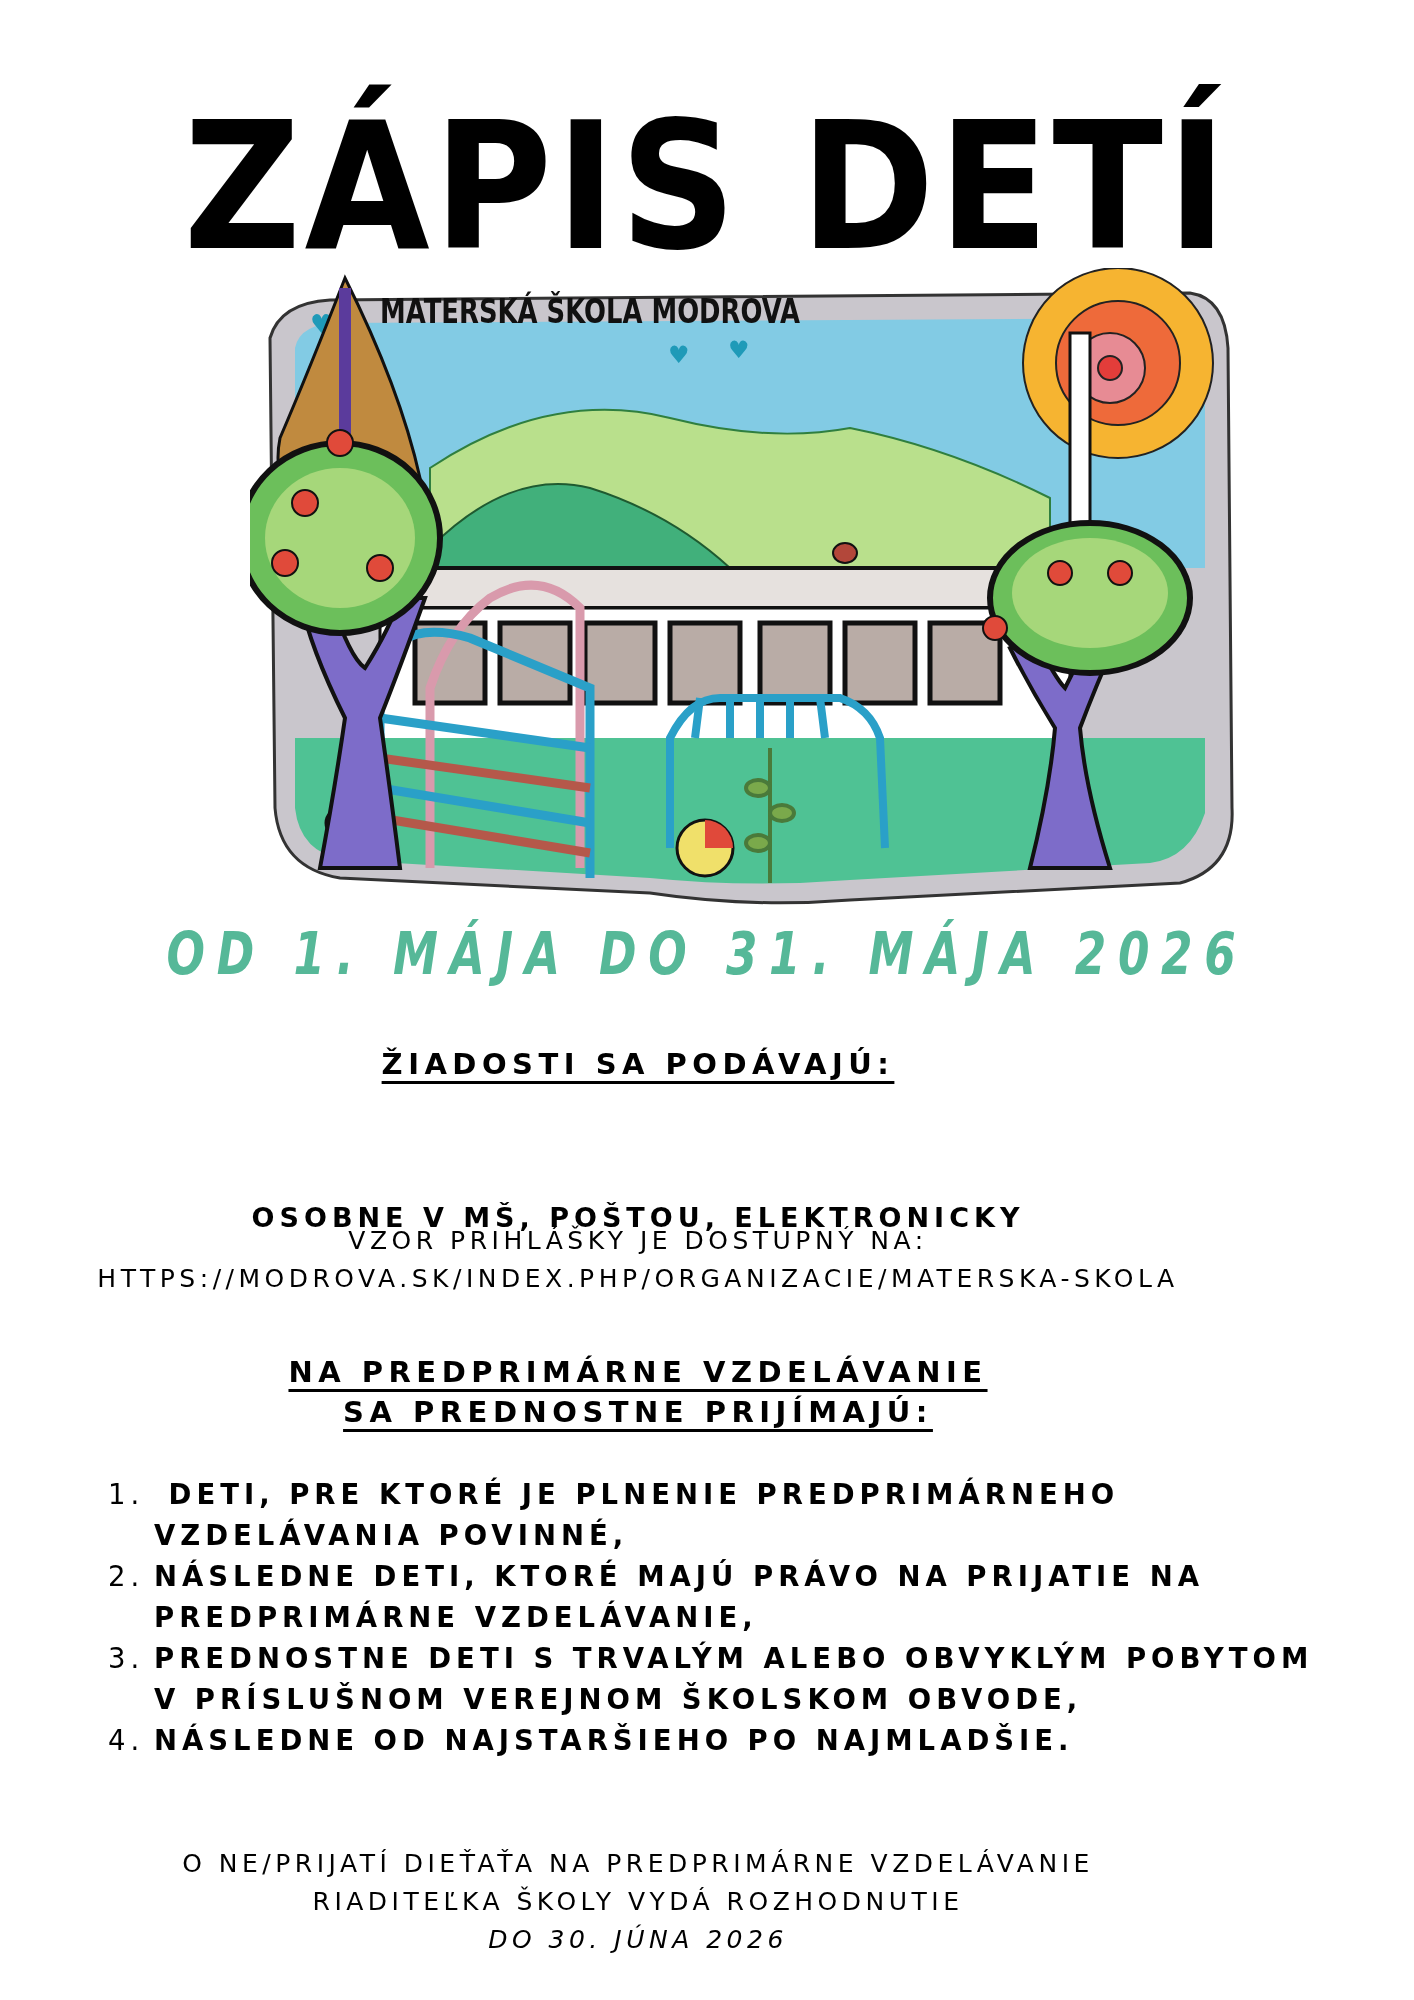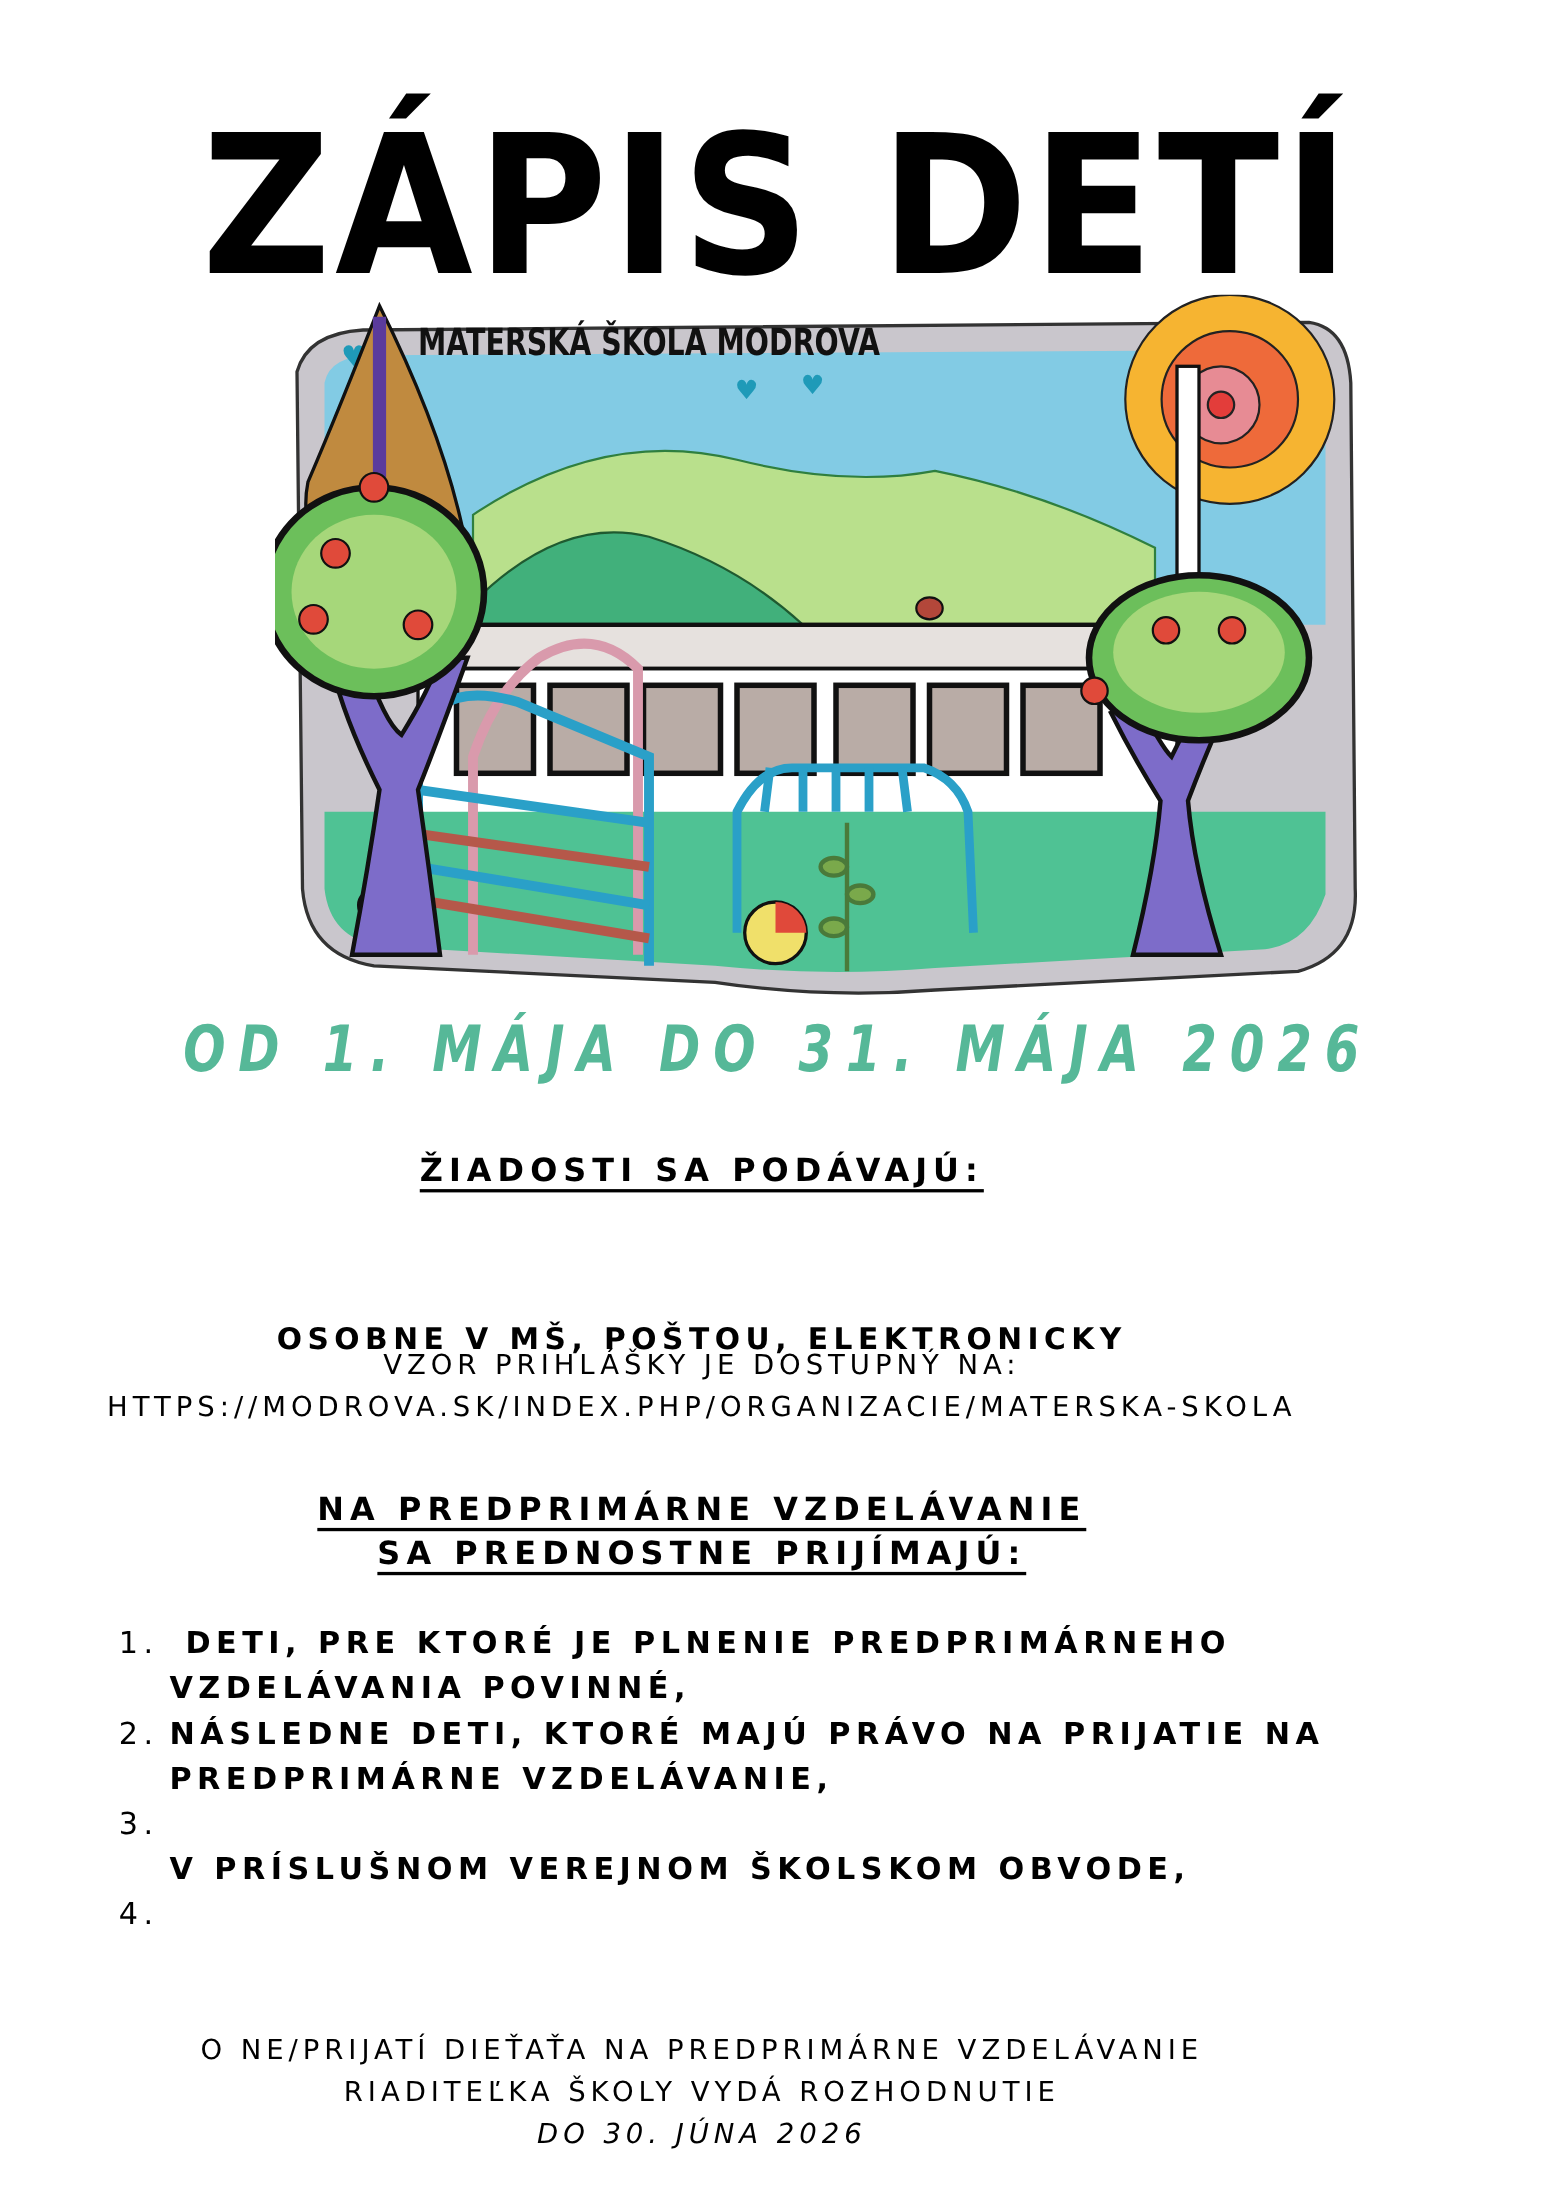--- a/index.html
+++ b/index.html
@@ -163,26 +163,28 @@
   <div>
     <div class="li">
         <span class="num">2.</span>
         <span>NÁSLEDNE DETI, KTORÉ MAJÚ PRÁVO NA PRIJATIE NA</span>
       </div>
     <div class="cont">PREDPRIMÁRNE VZDELÁVANIE,</div>
   </div>
   <div>
     <div class="li">
         <span class="num">3.</span>
+        <span>PREDNOSTNE DETI S TRVALÝM ALEBO OBVYKLÝM POBYTOM</span>
       </div>
     <div class="cont">V PRÍSLUŠNOM VEREJNOM ŠKOLSKOM OBVODE,</div>
   </div>
   <div>
     <div class="li">
         <span class="num">4.</span>
+        <span>NÁSLEDNE OD NAJSTARŠIEHO PO NAJMLADŠIE.</span>
       </div>
   </div>
 </div>
 
 <div class="abs center footer">
   <div>O NE/PRIJATÍ DIEŤAŤA NA PREDPRIMÁRNE VZDELÁVANIE</div>
   <div>RIADITEĽKA ŠKOLY VYDÁ ROZHODNUTIE</div>
   <div class="it">DO 30. JÚNA 2026</div>
 </div>
 

